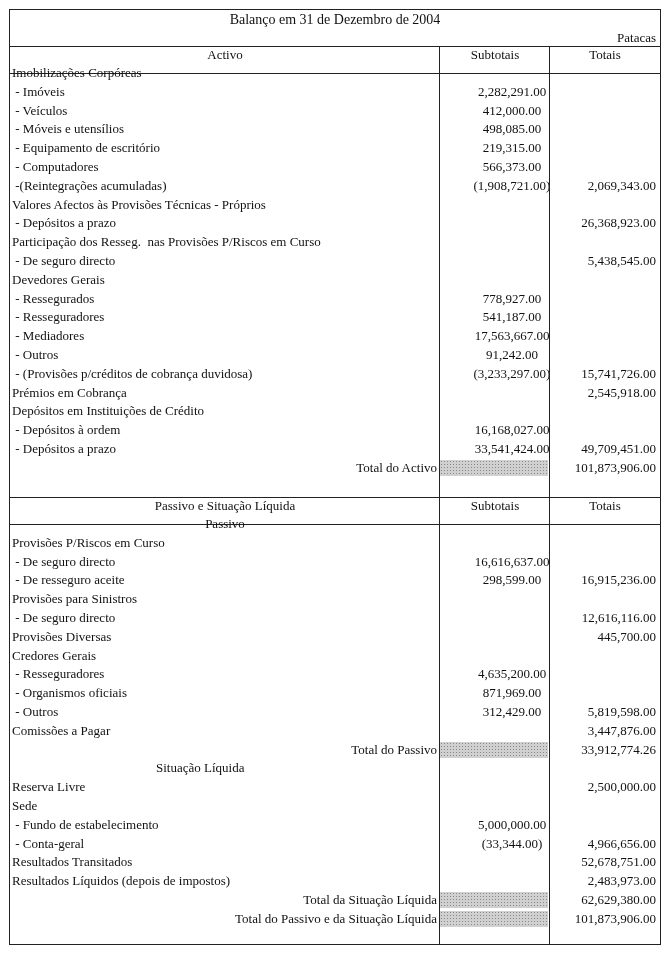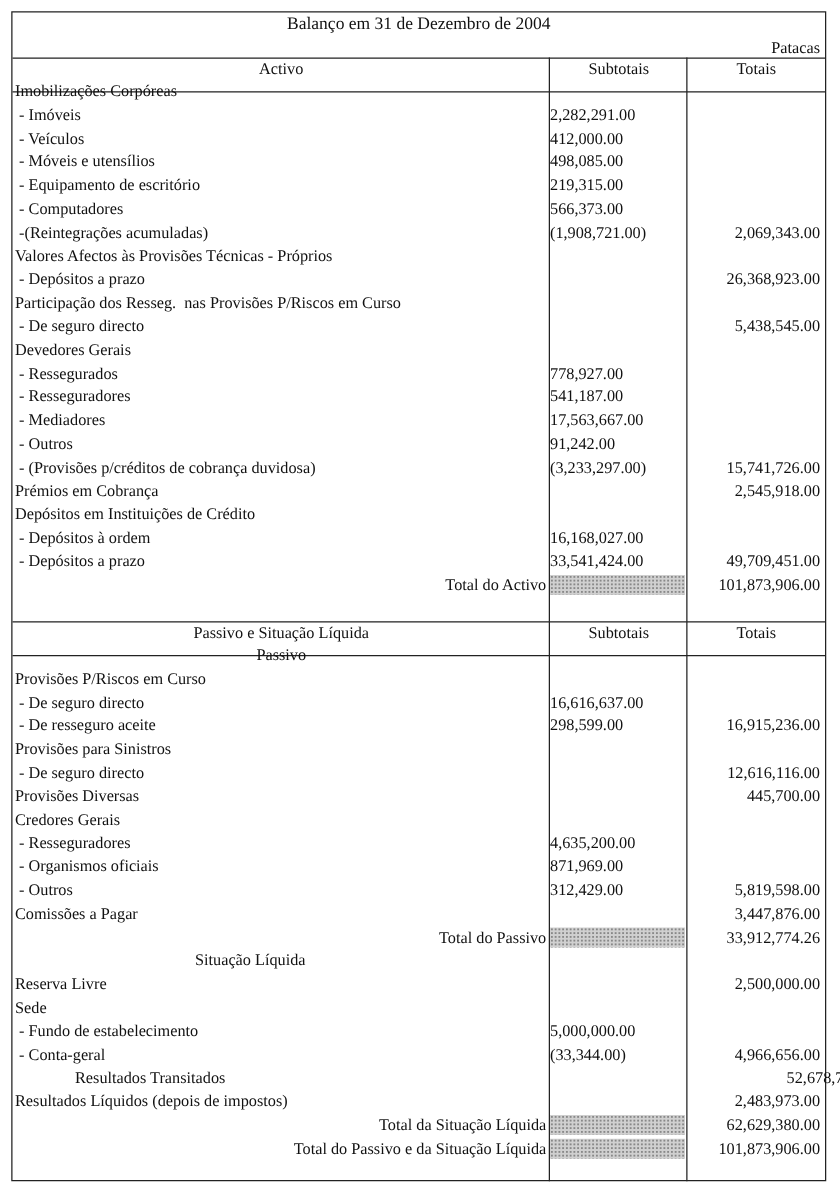--- a/index.html
+++ b/index.html
@@ -9,21 +9,21 @@
            border:1px solid #222; box-sizing:border-box; }
   .title { position:absolute; left:0; right:0; top:2px; text-align:center; font-size:14px; }
   .unit  { position:absolute; right:4px; top:20px; font-size:13px; }
   .hdr { position:absolute; left:0; right:0; height:28px; border-top:1px solid #222; border-bottom:1px solid #222; box-sizing:border-box; }
   .hdr .c { position:absolute; top:0; height:16px; line-height:16px; text-align:center; }
   .vline { position:absolute; width:1px; background:#222; }
   .row { position:absolute; left:0; right:0; height:18.8px; line-height:18.8px; }
   .row .lbl { position:absolute; left:2px; white-space:nowrap; }
   .row .lbl.center { left:0; width:430px; text-align:center; }
   .row .lbl.right { left:0; width:427px; text-align:right; }
-  .row .sub { position:absolute; left:430px; width:104px; text-align:left; }
+  .row .sub { position:absolute; left:450px; width:104px; text-align:center; }
   .row .tot { position:absolute; left:540px; width:106px; text-align:right; }
   .shade { position:absolute; left:430px; width:108px; height:16px; top:1px;
            background-color:#d0d0d0;
            background-image:radial-gradient(#888 0.6px, transparent 0.8px);
            background-size:3px 3px; }
 </style>
 </head>
 <body>
 
 <div class="sheet">
@@ -239,21 +239,21 @@
       <div class="row" style="top: 805.8px;">
         <span class="lbl" style="white-space: pre;"> - Fundo de estabelecimento</span>
         <span class="sub">5,000,000.00</span>
         <span class="tot"></span>
       </div>
       <div class="row" style="top: 824.6px;">
         <span class="lbl" style="white-space: pre;"> - Conta-geral</span>
         <span class="sub">(33,344.00)</span>
         <span class="tot">4,966,656.00</span>
       </div>
-      <div class="row" style="top: 843.4px; margin-left: 48px;">
+      <div class="row" style="top: 843.4px;">
         <span class="lbl" style="white-space: pre;">Resultados Transitados</span>
         <span class="sub"></span>
         <span class="tot">52,678,751.00</span>
       </div>
       <div class="row" style="top: 862.2px;">
         <span class="lbl" style="white-space: pre;">Resultados Líquidos (depois de impostos)</span>
         <span class="sub"></span>
         <span class="tot">2,483,973.00</span>
       </div>
       <div class="row" style="top: 881px;">

